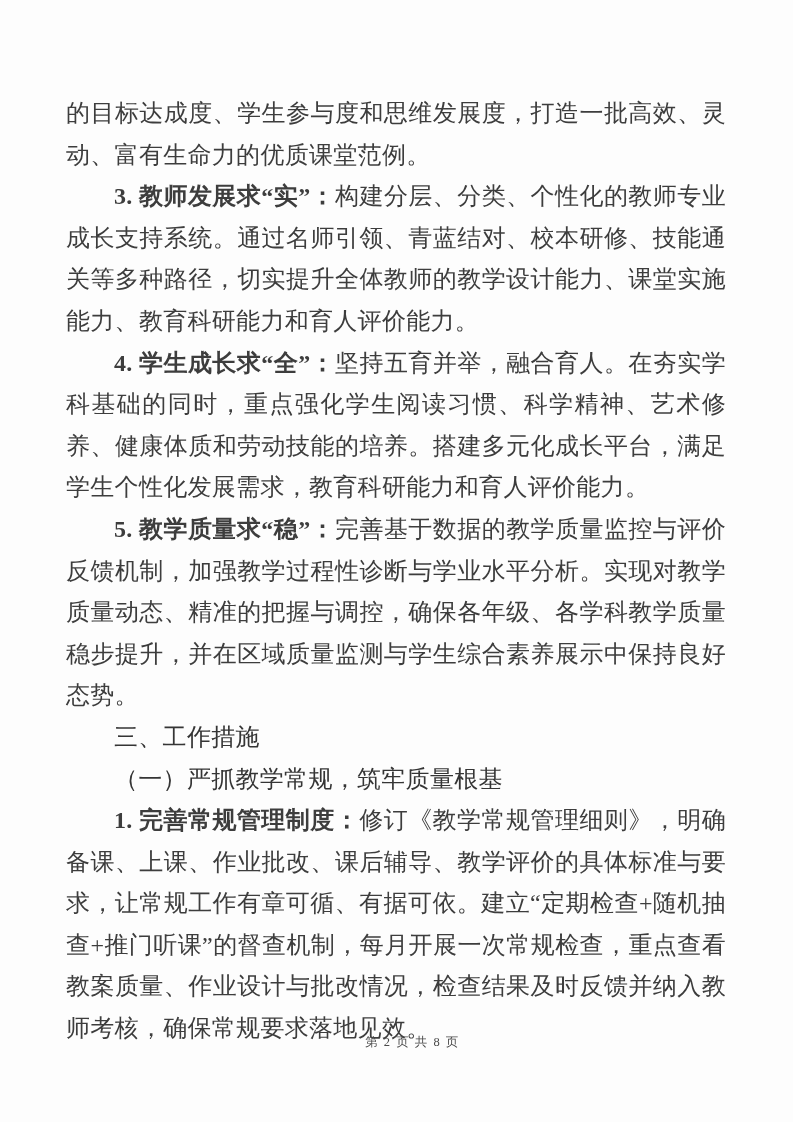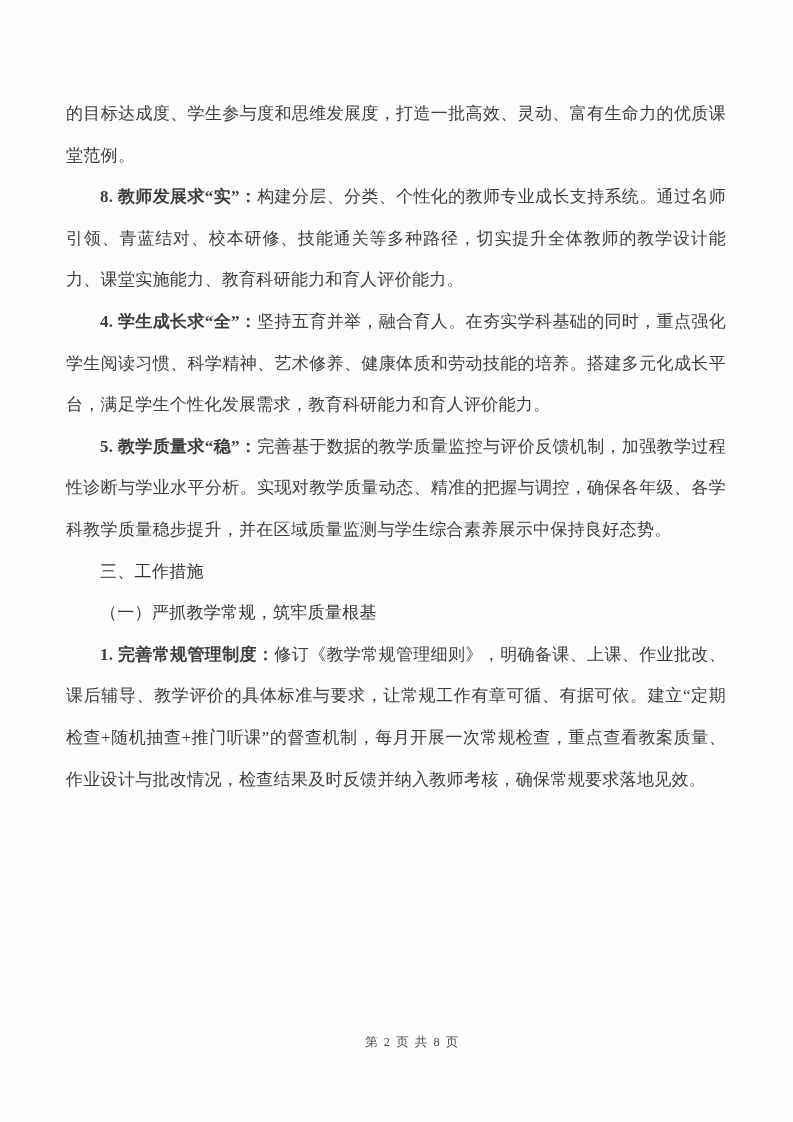--- a/index.html
+++ b/index.html
@@ -14,21 +14,21 @@
     background: #fdfdfd;
     overflow: hidden;
     font-family: "Liberation Serif", "DejaVu Serif", serif;
     color: #3d3d3d;
   }
   .text-body {
     position: absolute;
     left: 66px;
     top: 93px;
     width: 660px;
-    font-size: 17px;
+    font-size: 24px;
     line-height: 41.6px;
     text-align: justify;
     letter-spacing: 0.3px;
   }
   .para {
     margin: 0;
     padding: 0;
     text-indent: 2em;
   }
   .para.no-indent {
@@ -54,21 +54,21 @@
 </style>
 </head>
 <body>
 
 <div class="page">
 
   <div class="text-body">
 
     <p class="para no-indent">的目标达成度、学生参与度和思维发展度，打造一批高效、灵动、富有生命力的优质课堂范例。</p>
 
-    <p class="para"><span class="lead">8. 教师发展求“实”：</span><span>构建分层、分类、个性化的教师专业成长支持系统。通过名师引领、青蓝结对、校本研修、技能通关等多种路径，切实提升全体教师的教学设计能力、课堂实施能力、教育科研能力和育人评价能力。</span></p>
+    <p class="para"><span class="lead">3. 教师发展求“实”：</span><span>构建分层、分类、个性化的教师专业成长支持系统。通过名师引领、青蓝结对、校本研修、技能通关等多种路径，切实提升全体教师的教学设计能力、课堂实施能力、教育科研能力和育人评价能力。</span></p>
 
     <p class="para"><span class="lead">4. 学生成长求“全”：</span><span>坚持五育并举，融合育人。在夯实学科基础的同时，重点强化学生阅读习惯、科学精神、艺术修养、健康体质和劳动技能的培养。搭建多元化成长平台，满足学生个性化发展需求，教育科研能力和育人评价能力。</span></p>
 
     <p class="para"><span class="lead">5. 教学质量求“稳”：</span><span>完善基于数据的教学质量监控与评价反馈机制，加强教学过程性诊断与学业水平分析。实现对教学质量动态、精准的把握与调控，确保各年级、各学科教学质量稳步提升，并在区域质量监测与学生综合素养展示中保持良好态势。</span></p>
 
     <p class="para heading">三、工作措施</p>
 
     <p class="para heading">（一）严抓教学常规，筑牢质量根基</p>
 
     <p class="para"><span class="lead">1. 完善常规管理制度：</span><span>修订《教学常规管理细则》，明确备课、上课、作业批改、课后辅导、教学评价的具体标准与要求，让常规工作有章可循、有据可依。建立“定期检查+随机抽查+推门听课”的督查机制，每月开展一次常规检查，重点查看教案质量、作业设计与批改情况，检查结果及时反馈并纳入教师考核，确保常规要求落地见效。</span></p>

